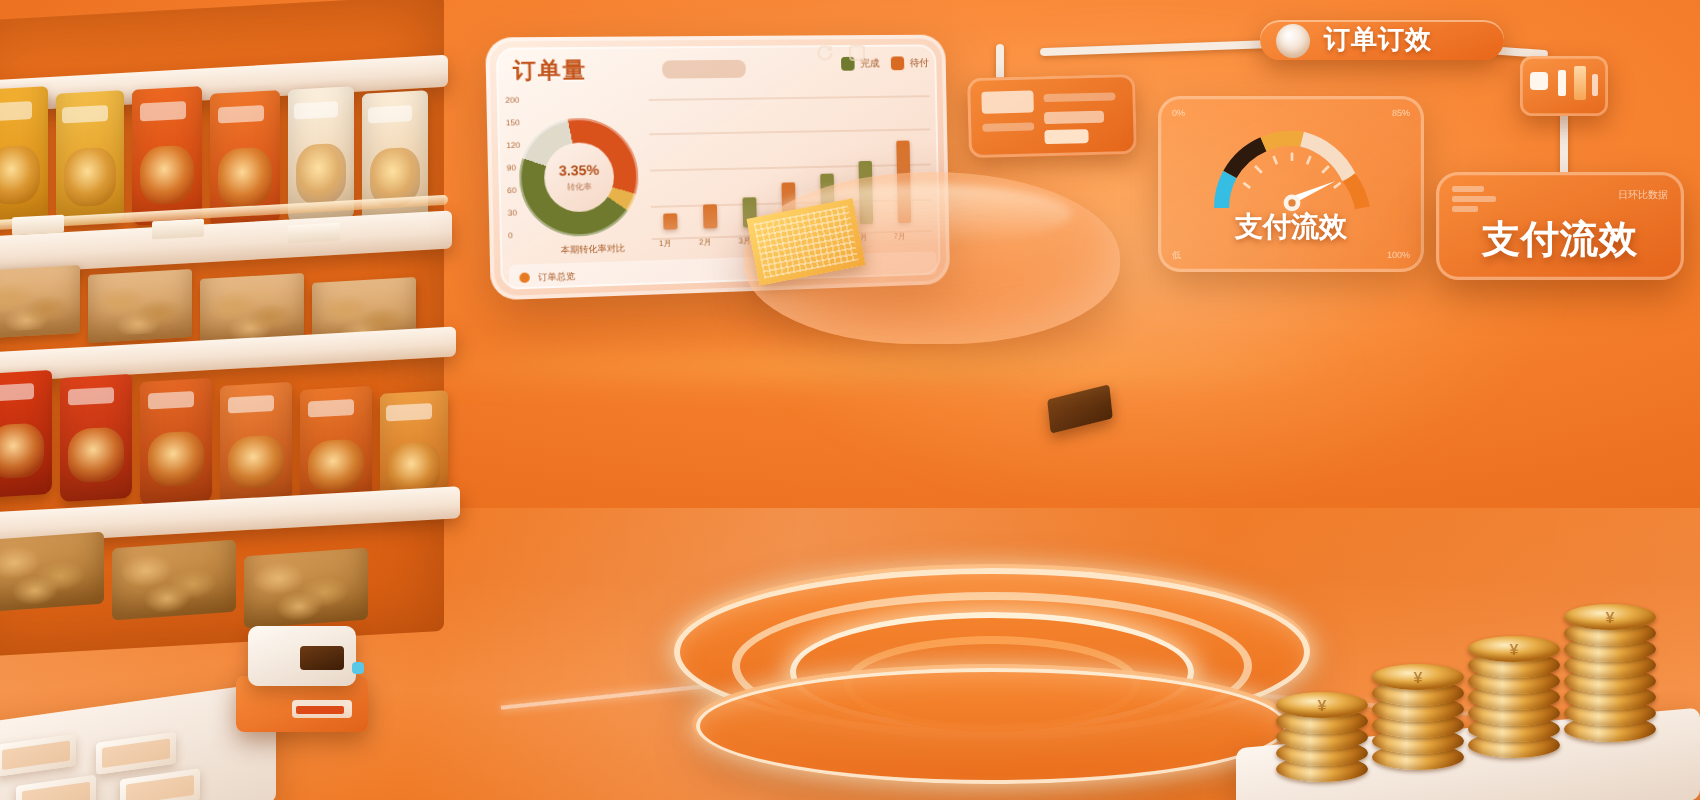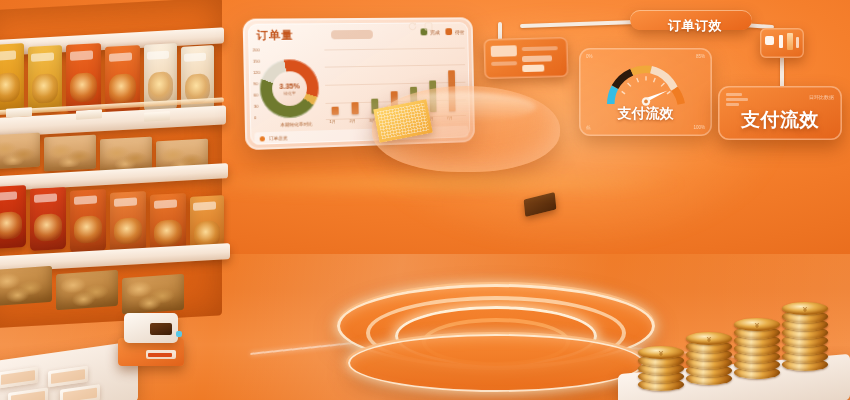--- a/index.html
+++ b/index.html
@@ -158,21 +158,21 @@
   .tag-block{position:absolute;border-radius:2px;background:rgba(255,240,225,.8);}
 
   
   .wire{position:absolute;background:#f6ece2;border-radius:3px;box-shadow:0 1px 3px rgba(110,45,0,.35);}
 
   
   .pill{
     position:absolute;left:630px;top:10px;width:114px;height:20px;border-radius:16px;
     background:linear-gradient(160deg,#fb9040,#e8661a);
     box-shadow:0 5px 13px rgba(120,45,0,.42), inset 0 1px 0 rgba(255,220,185,.6);
-    display:flex;align-items:center;gap:7px;padding-left:8px;flex-direction:column;
+    display:flex;align-items:center;gap:7px;padding-left:8px;
   }
   .pill-dot{
     width:17px;height:17px;border-radius:50%;
     background:radial-gradient(60% 60% at 38% 32%,#ffffff,#f3dcc8);
     box-shadow:inset 0 -2px 4px rgba(150,80,20,.3);
   }
   .pill-txt{font-size:13px;font-weight:bold;color:#fff;letter-spacing:.5px;
     text-shadow:0 1px 2px rgba(150,55,0,.5);}
 
   

